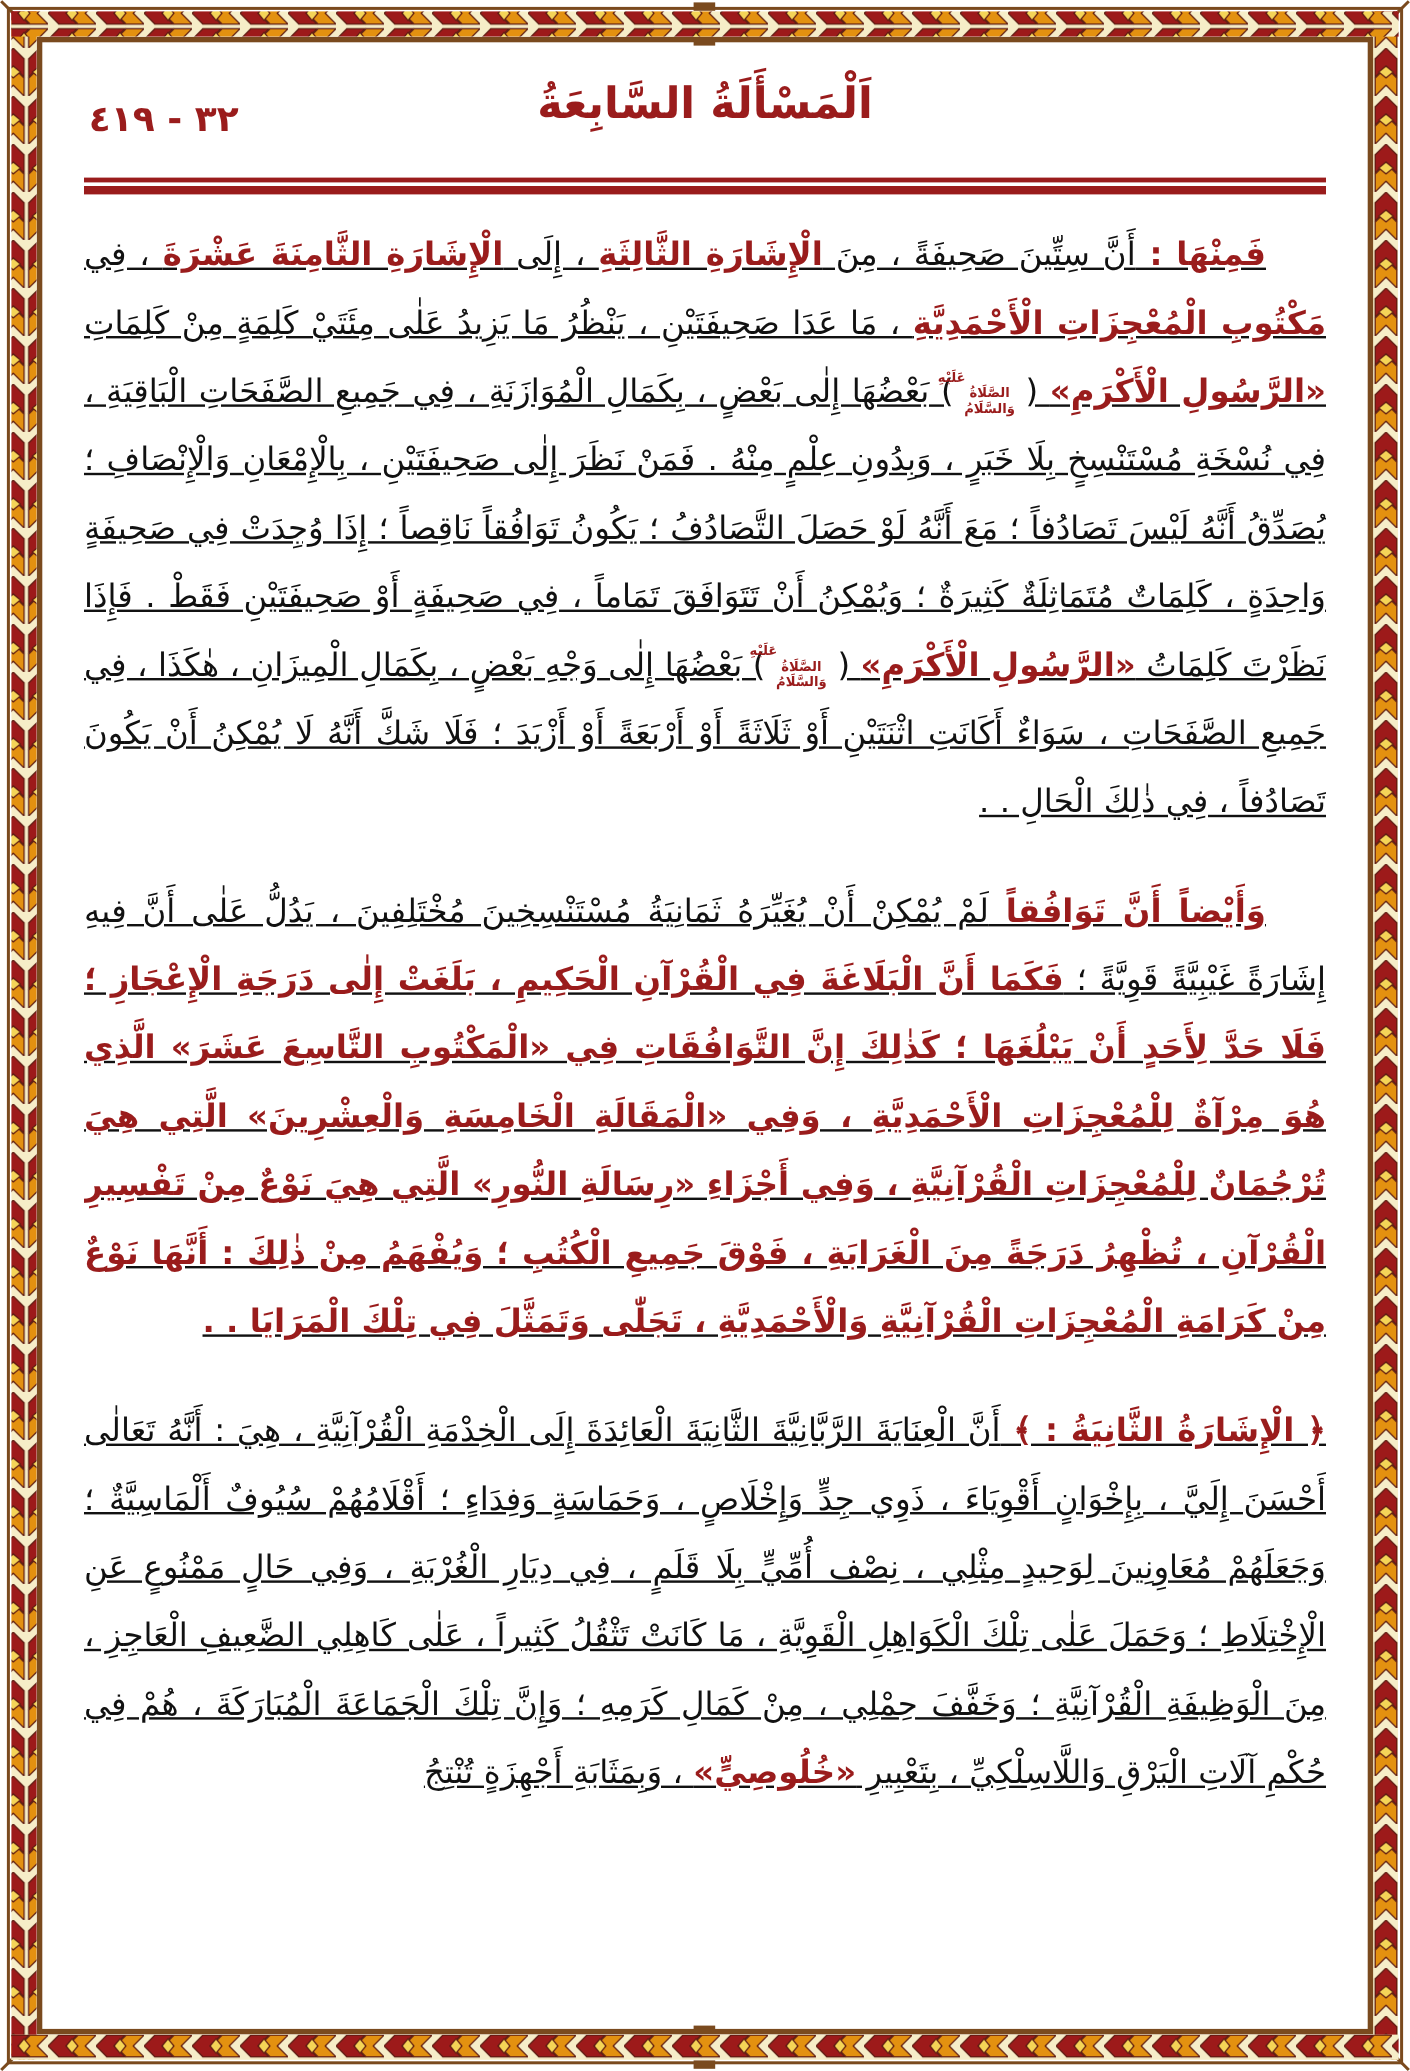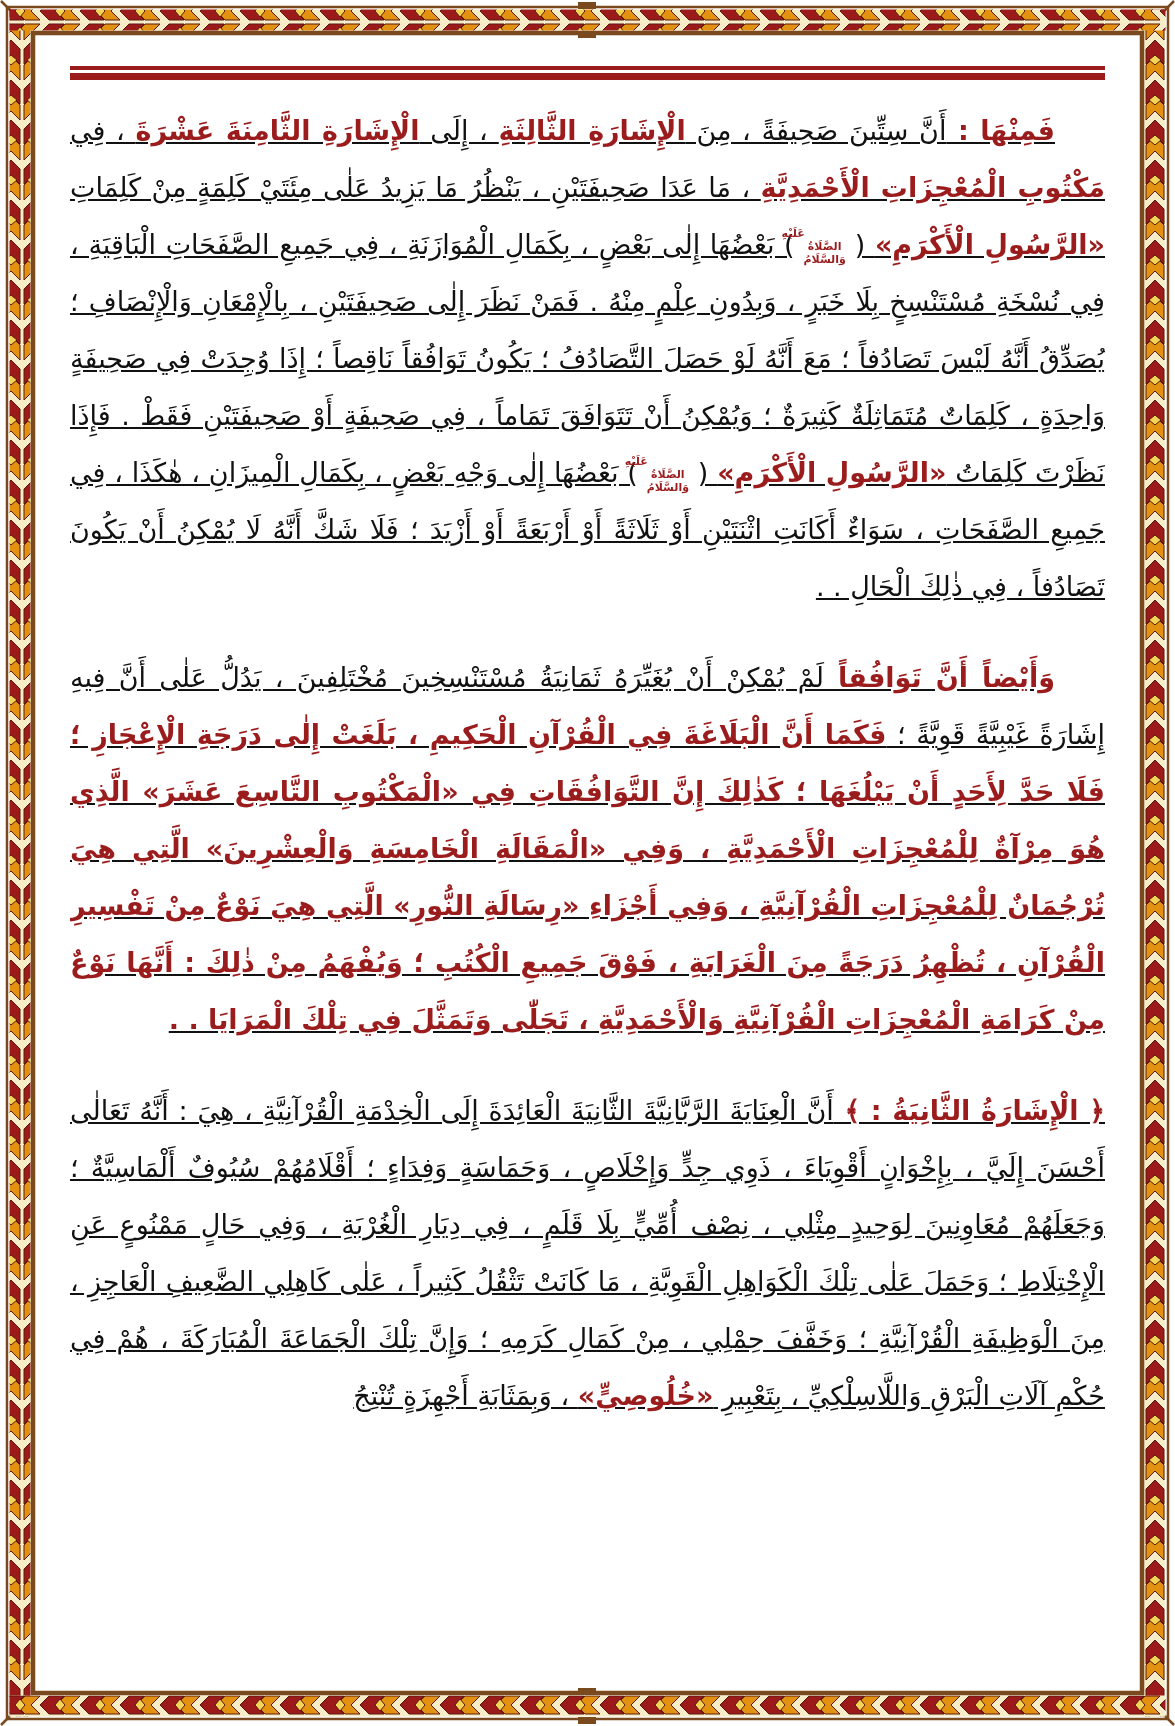--- a/index.html
+++ b/index.html
@@ -110,20 +110,24 @@
     <g fill="#7a4a1e">
       <rect x="578" y="2" width="18" height="7"></rect>
       <rect x="578" y="31" width="18" height="7"></rect>
       <rect x="578" y="1688" width="18" height="7"></rect>
       <rect x="578" y="1717" width="18" height="7"></rect>
     </g>
   </svg>
 
   <div class="content">
 
+    <div class="header">
+      <div class="page-number" dir="rtl">٣٢ - ٤١٩</div>
+      <h1 class="title">اَلْمَسْأَلَةُ السَّابِعَةُ</h1>
+    </div>
 
     <div class="divider"></div>
 
     <div class="body-text" id="body-text">
         <p class="para indent"><span class="seg-red">فَمِنْهَا : </span><span class="seg-black">أَنَّ سِتِّينَ صَحِيفَةً ، مِنَ </span><span class="seg-red">الْإِشَارَةِ الثَّالِثَةِ</span><span class="seg-black"> ، إِلَى </span><span class="seg-red">الْإِشَارَةِ الثَّامِنَةَ عَشْرَةَ</span><span class="seg-black"> ، فِي </span><span class="seg-red">مَكْتُوبِ الْمُعْجِزَاتِ الْأَحْمَدِيَّةِ</span><span class="seg-black"> ، مَا عَدَا صَحِيفَتَيْنِ ، يَنْظُرُ مَا يَزِيدُ عَلٰى مِئَتَيْ كَلِمَةٍ مِنْ كَلِمَاتِ </span><span class="seg-red">«الرَّسُولِ الْأَكْرَمِ»</span><span class="seg-black"> (</span><span class="seg-honorific">عَلَيْهِ الصَّلَاةُ وَالسَّلَامُ</span><span class="seg-black">) بَعْضُهَا إِلٰى بَعْضٍ ، بِكَمَالِ الْمُوَازَنَةِ ، فِي جَمِيعِ الصَّفَحَاتِ الْبَاقِيَةِ ، فِي نُسْخَةِ مُسْتَنْسِخٍ بِلَا خَبَرٍ ، وَبِدُونِ عِلْمٍ مِنْهُ . فَمَنْ نَظَرَ إِلٰى صَحِيفَتَيْنِ ، بِالْإِمْعَانِ وَالْإِنْصَافِ ؛ يُصَدِّقُ أَنَّهُ لَيْسَ تَصَادُفاً ؛ مَعَ أَنَّهُ لَوْ حَصَلَ التَّصَادُفُ ؛ يَكُونُ تَوَافُقاً نَاقِصاً ؛ إِذَا وُجِدَتْ فِي صَحِيفَةٍ وَاحِدَةٍ ، كَلِمَاتٌ مُتَمَاثِلَةٌ كَثِيرَةٌ ؛ وَيُمْكِنُ أَنْ تَتَوَافَقَ تَمَاماً ، فِي صَحِيفَةٍ أَوْ صَحِيفَتَيْنِ فَقَطْ . فَإِذَا نَظَرْتَ كَلِمَاتُ </span><span class="seg-red">«الرَّسُولِ الْأَكْرَمِ»</span><span class="seg-black"> (</span><span class="seg-honorific">عَلَيْهِ الصَّلَاةُ وَالسَّلَامُ</span><span class="seg-black">) بَعْضُهَا إِلٰى وَجْهِ بَعْضٍ ، بِكَمَالِ الْمِيزَانِ ، هٰكَذَا ، فِي جَمِيعِ الصَّفَحَاتِ ، سَوَاءٌ أَكَانَتِ اثْنَتَيْنِ أَوْ ثَلَاثَةً أَوْ أَرْبَعَةً أَوْ أَزْيَدَ ؛ فَلَا شَكَّ أَنَّهُ لَا يُمْكِنُ أَنْ يَكُونَ تَصَادُفاً ، فِي ذٰلِكَ الْحَالِ . .</span></p>
         <p class="para indent"><span class="seg-red">وَأَيْضاً أَنَّ تَوَافُقاً </span><span class="seg-black">لَمْ يُمْكِنْ أَنْ يُغَيِّرَهُ ثَمَانِيَةُ مُسْتَنْسِخِينَ مُخْتَلِفِينَ ، يَدُلُّ عَلٰى أَنَّ فِيهِ إِشَارَةً غَيْبِيَّةً قَوِيَّةً ؛ </span><span class="seg-red">فَكَمَا أَنَّ الْبَلَاغَةَ فِي الْقُرْآنِ الْحَكِيمِ ، بَلَغَتْ إِلٰى دَرَجَةِ الْإِعْجَازِ ؛ فَلَا حَدَّ لِأَحَدٍ أَنْ يَبْلُغَهَا ؛ كَذٰلِكَ إِنَّ التَّوَافُقَاتِ فِي «الْمَكْتُوبِ التَّاسِعَ عَشَرَ» الَّذِي هُوَ مِرْآةٌ لِلْمُعْجِزَاتِ الْأَحْمَدِيَّةِ ، وَفِي «الْمَقَالَةِ الْخَامِسَةِ وَالْعِشْرِينَ» الَّتِي هِيَ تُرْجُمَانٌ لِلْمُعْجِزَاتِ الْقُرْآنِيَّةِ ، وَفِي أَجْزَاءِ «رِسَالَةِ النُّورِ» الَّتِي هِيَ نَوْعٌ مِنْ تَفْسِيرِ الْقُرْآنِ ، تُظْهِرُ دَرَجَةً مِنَ الْغَرَابَةِ ، فَوْقَ جَمِيعِ الْكُتُبِ ؛ وَيُفْهَمُ مِنْ ذٰلِكَ : أَنَّهَا نَوْعٌ مِنْ كَرَامَةِ الْمُعْجِزَاتِ الْقُرْآنِيَّةِ وَالْأَحْمَدِيَّةِ ، تَجَلّٰى وَتَمَثَّلَ فِي تِلْكَ الْمَرَايَا . .</span></p>
         <p class="para"><span class="seg-red">﴿ الْإِشَارَةُ الثَّانِيَةُ : ﴾ </span><span class="seg-black">أَنَّ الْعِنَايَةَ الرَّبَّانِيَّةَ الثَّانِيَةَ الْعَائِدَةَ إِلَى الْخِدْمَةِ الْقُرْآنِيَّةِ ، هِيَ : أَنَّهُ تَعَالٰى أَحْسَنَ إِلَيَّ ، بِإِخْوَانٍ أَقْوِيَاءَ ، ذَوِي جِدٍّ وَإِخْلَاصٍ ، وَحَمَاسَةٍ وَفِدَاءٍ ؛ أَقْلَامُهُمْ سُيُوفٌ أَلْمَاسِيَّةٌ ؛ وَجَعَلَهُمْ مُعَاوِنِينَ لِوَحِيدٍ مِثْلِي ، نِصْف أُمِّيٍّ بِلَا قَلَمٍ ، فِي دِيَارِ الْغُرْبَةِ ، وَفِي حَالٍ مَمْنُوعٍ عَنِ الْإِخْتِلَاطِ ؛ وَحَمَلَ عَلٰى تِلْكَ الْكَوَاهِلِ الْقَوِيَّةِ ، مَا كَانَتْ تَثْقُلُ كَثِيراً ، عَلٰى كَاهِلِي الضَّعِيفِ الْعَاجِزِ ، مِنَ الْوَظِيفَةِ الْقُرْآنِيَّةِ ؛ وَخَفَّفَ حِمْلِي ، مِنْ كَمَالِ كَرَمِهِ ؛ وَإِنَّ تِلْكَ الْجَمَاعَةَ الْمُبَارَكَةَ ، هُمْ فِي حُكْمِ آلَاتِ الْبَرْقِ وَاللَّاسِلْكِيِّ ، بِتَعْبِيرِ </span><span class="seg-red">«خُلُوصِيٍّ»</span><span class="seg-black"> ، وَبِمَثَابَةِ أَجْهِزَةٍ تُنْتِجُ</span></p>
       </div>
 
   </div>

